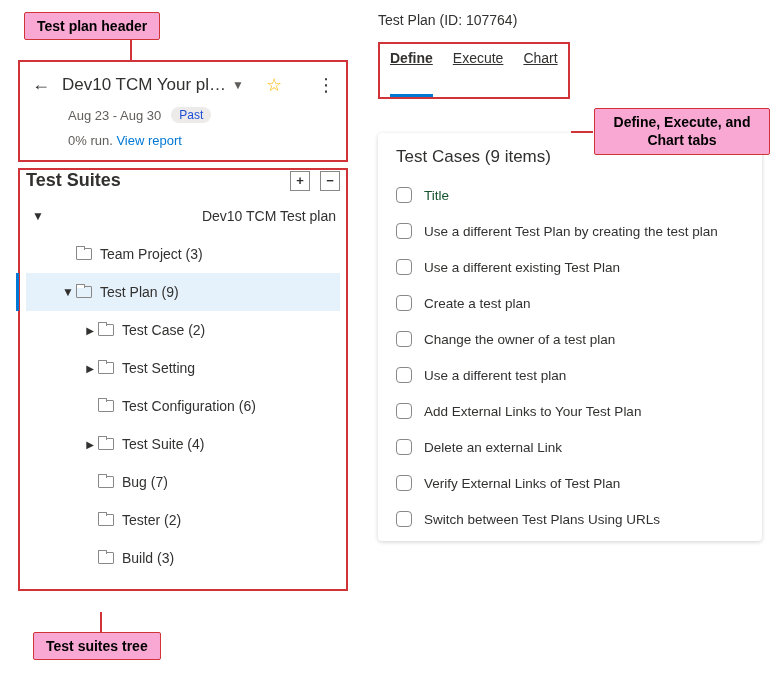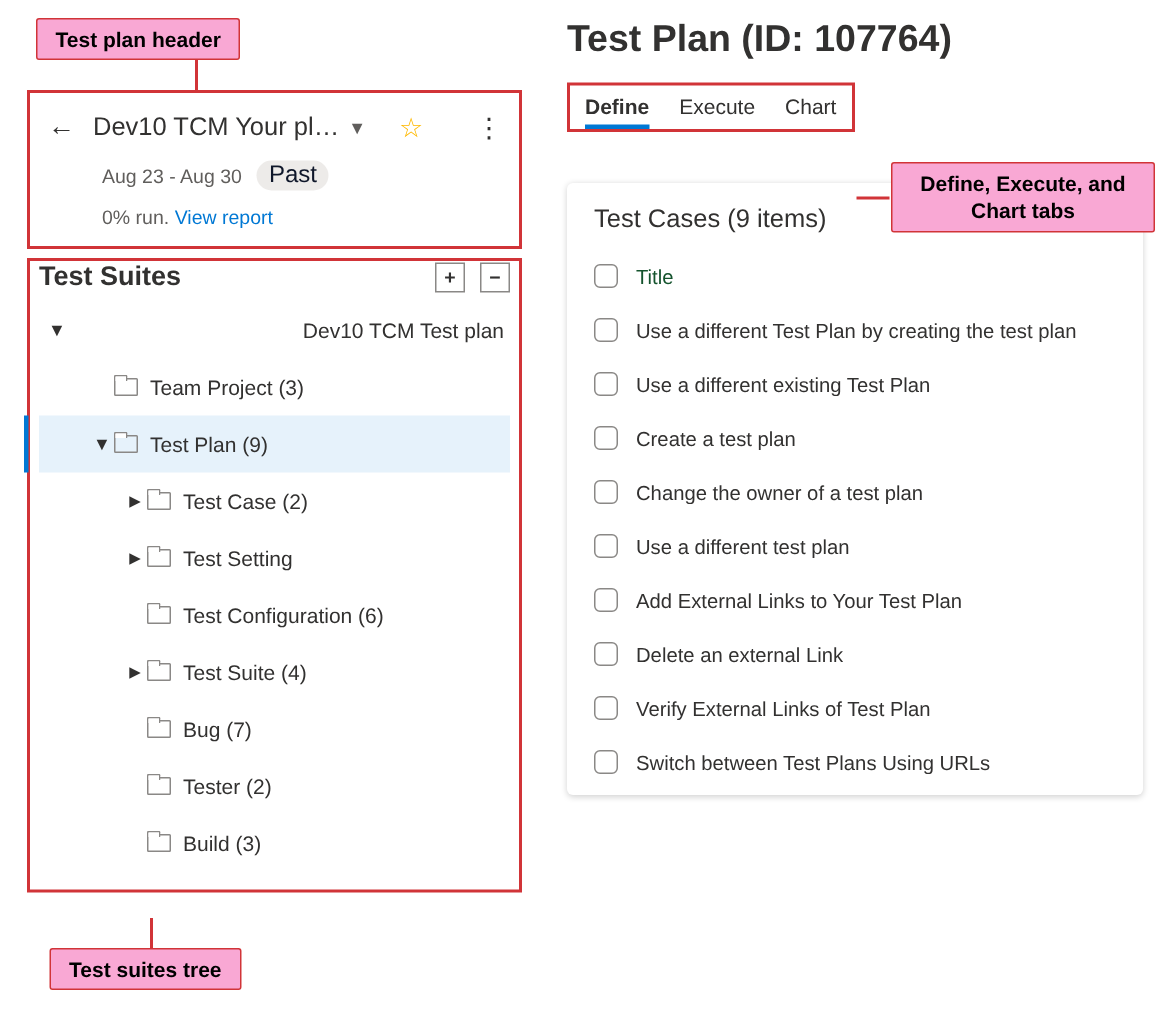--- a/index.html
+++ b/index.html
@@ -76,22 +76,22 @@
     margin-left: 40px;
     margin-top: 8px;
     font-size: 13px;
     color: #605e5c;
     display: flex;
     align-items: center;
     gap: 10px;
   }
   .past-badge {
     background: #edebe9;
-    color: #0f172a;
-    font-size: 16px;
+    color: #1d4ed8;
+    font-size: 12px;
     padding: 1px 8px;
     border-radius: 10px;
   }
   .plan-report {
     margin-left: 40px;
     margin-top: 10px;
     font-size: 13px;
     color: #605e5c;
   }
   .plan-report a {
@@ -162,35 +162,36 @@
     background: #fff;
   }
   .tree-label { flex: 1; color: #323130; }
   .indent-0 { padding-left: 4px; }
   .indent-1 { padding-left: 34px; }
   .indent-2 { padding-left: 56px; }
   .root-row .tree-label { color: #323130; }
 
   
   .right-title {
-    font-size: 25px;
-    font-weight: 700;
+    font-size: 14px;
+    font-weight: 400;
     margin-bottom: 14px;
   }
   .tabs-wrap {
     display: flex;
     align-items: center;
     gap: 14px;
   }
   .tabs {
     border: 2.5px solid #d13438;
     display: inline-flex;
     padding: 6px 10px 0 10px;
     gap: 20px;
-    height: 33px;
+    height: 57px;
+    text-decoration: underline;
   }
   .tab {
     font-size: 14px;
     color: #323130;
     cursor: pointer;
     padding-bottom: 6px;
     border-bottom: 3px solid transparent;
   }
   .tab.active {
     font-weight: 600;

